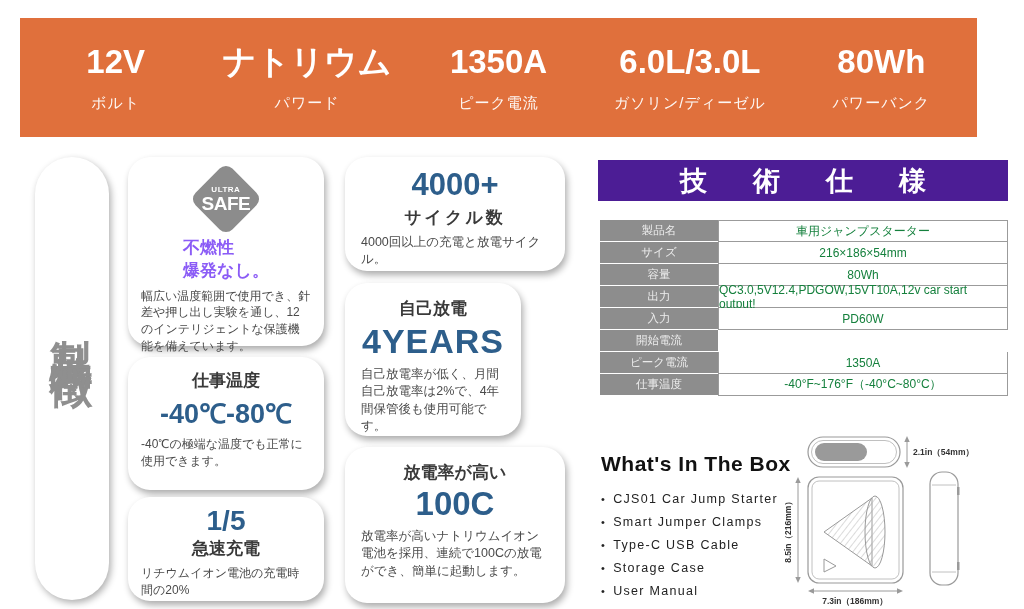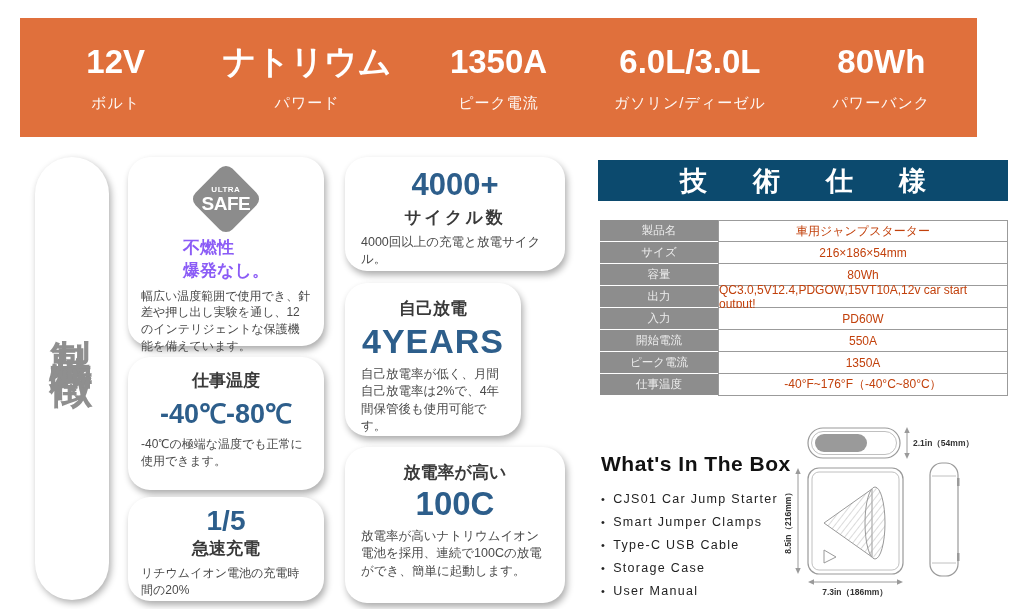--- a/index.html
+++ b/index.html
@@ -50,41 +50,41 @@
   .card-cycles .big { font-size:31px; }
   .card-cycles .ttl { letter-spacing:3px; margin-top:3px; }
   .card-cycles .body, .card-self .body, .card-disch .body { font-size:12.5px; padding:0 16px; }
 
   .card-self { left:345px; top:283px; width:176px; height:153px; padding-top:14px; }
   .card-self .big { font-size:34px; letter-spacing:1px; margin-top:2px; }
   .card-disch { left:345px; top:447px; width:220px; height:156px; padding-top:14px; }
   .card-disch .big { font-size:33px; margin-top:1px; }
 
   
-  .spec-title { left:598px; top:160px; width:410px; height:41px; background:#0c4a6e;
+  .spec-title { left:598px; top:160px; width:410px; height:41px; background:#4c1d95;
     color:#fff; display:flex; align-items:center; justify-content:center; }
   .spec-title span { font-size:27px; font-weight:bold; letter-spacing:46px; margin-right:-46px; }
   .spec-table { left:600px; top:220px; width:408px; }
   .spec-row { display:flex; height:22px; }
   .spec-row .cell-l { width:118px; background:#8D8D8D; color:#EDEDED; font-size:11.5px;
     display:flex; align-items:center; justify-content:center; border-bottom:1px solid #fff; }
-  .spec-row .cell-v { flex:1; background:#fff; border:1px solid #9B9B9B; color:#c2410c;
+  .spec-row .cell-v { flex:1; background:#fff; border:1px solid #9B9B9B; color:#15803d;
     font-size:12px; display:flex; align-items:center; justify-content:center; }
   .spec-row + .spec-row .cell-v { border-top:none; }
 
   
   .box-sec { left:601px; top:452px; width:195px; }
   .box-sec h2 { font-size:21px; color:#111; letter-spacing:.5px; }
   .box-sec ul { list-style:none; margin-top:12px; }
   .box-sec li { font-size:12.5px; color:#222; letter-spacing:1.3px; line-height:23px;
     font-weight:500; }
   .box-sec li::before { content:"•"; margin-right:7px; font-size:11px; }
 
   
-  .diagram { left:780px; top:416px; width:244px; height:182px; }
+  .diagram { left:780px; top:425px; width:244px; height:182px; }
   .dim-label { font-size:8.5px; fill:#333; font-weight:bold; }
   .outline { fill:none; stroke:#9a9a9a; stroke-width:1.2; }
   .outline-thin { fill:none; stroke:#b0b0b0; stroke-width:.8; }
   .arrow { stroke:#9a9a9a; stroke-width:1; }
 </style>
 </head>
 <body>
 
 <div class="abs banner">
   <div class="stat">
@@ -179,21 +179,20 @@
   <div class="spec-row">
     <div class="cell-l">出力</div>
     <div class="cell-v">QC3.0,5V12.4,PDGOW,15VT10A,12v car start output!</div>
   </div>
   <div class="spec-row">
     <div class="cell-l">入力</div>
     <div class="cell-v">PD60W</div>
   </div>
   <div class="spec-row">
     <div class="cell-l">開始電流</div>
-    <div class="cell-v">550A</div>
   </div>
   <div class="spec-row">
     <div class="cell-l">ピーク電流</div>
     <div class="cell-v">1350A</div>
   </div>
   <div class="spec-row">
     <div class="cell-l">仕事温度</div>
     <div class="cell-v">-40°F~176°F（-40°C~80°C）</div>
   </div>
 </div>

